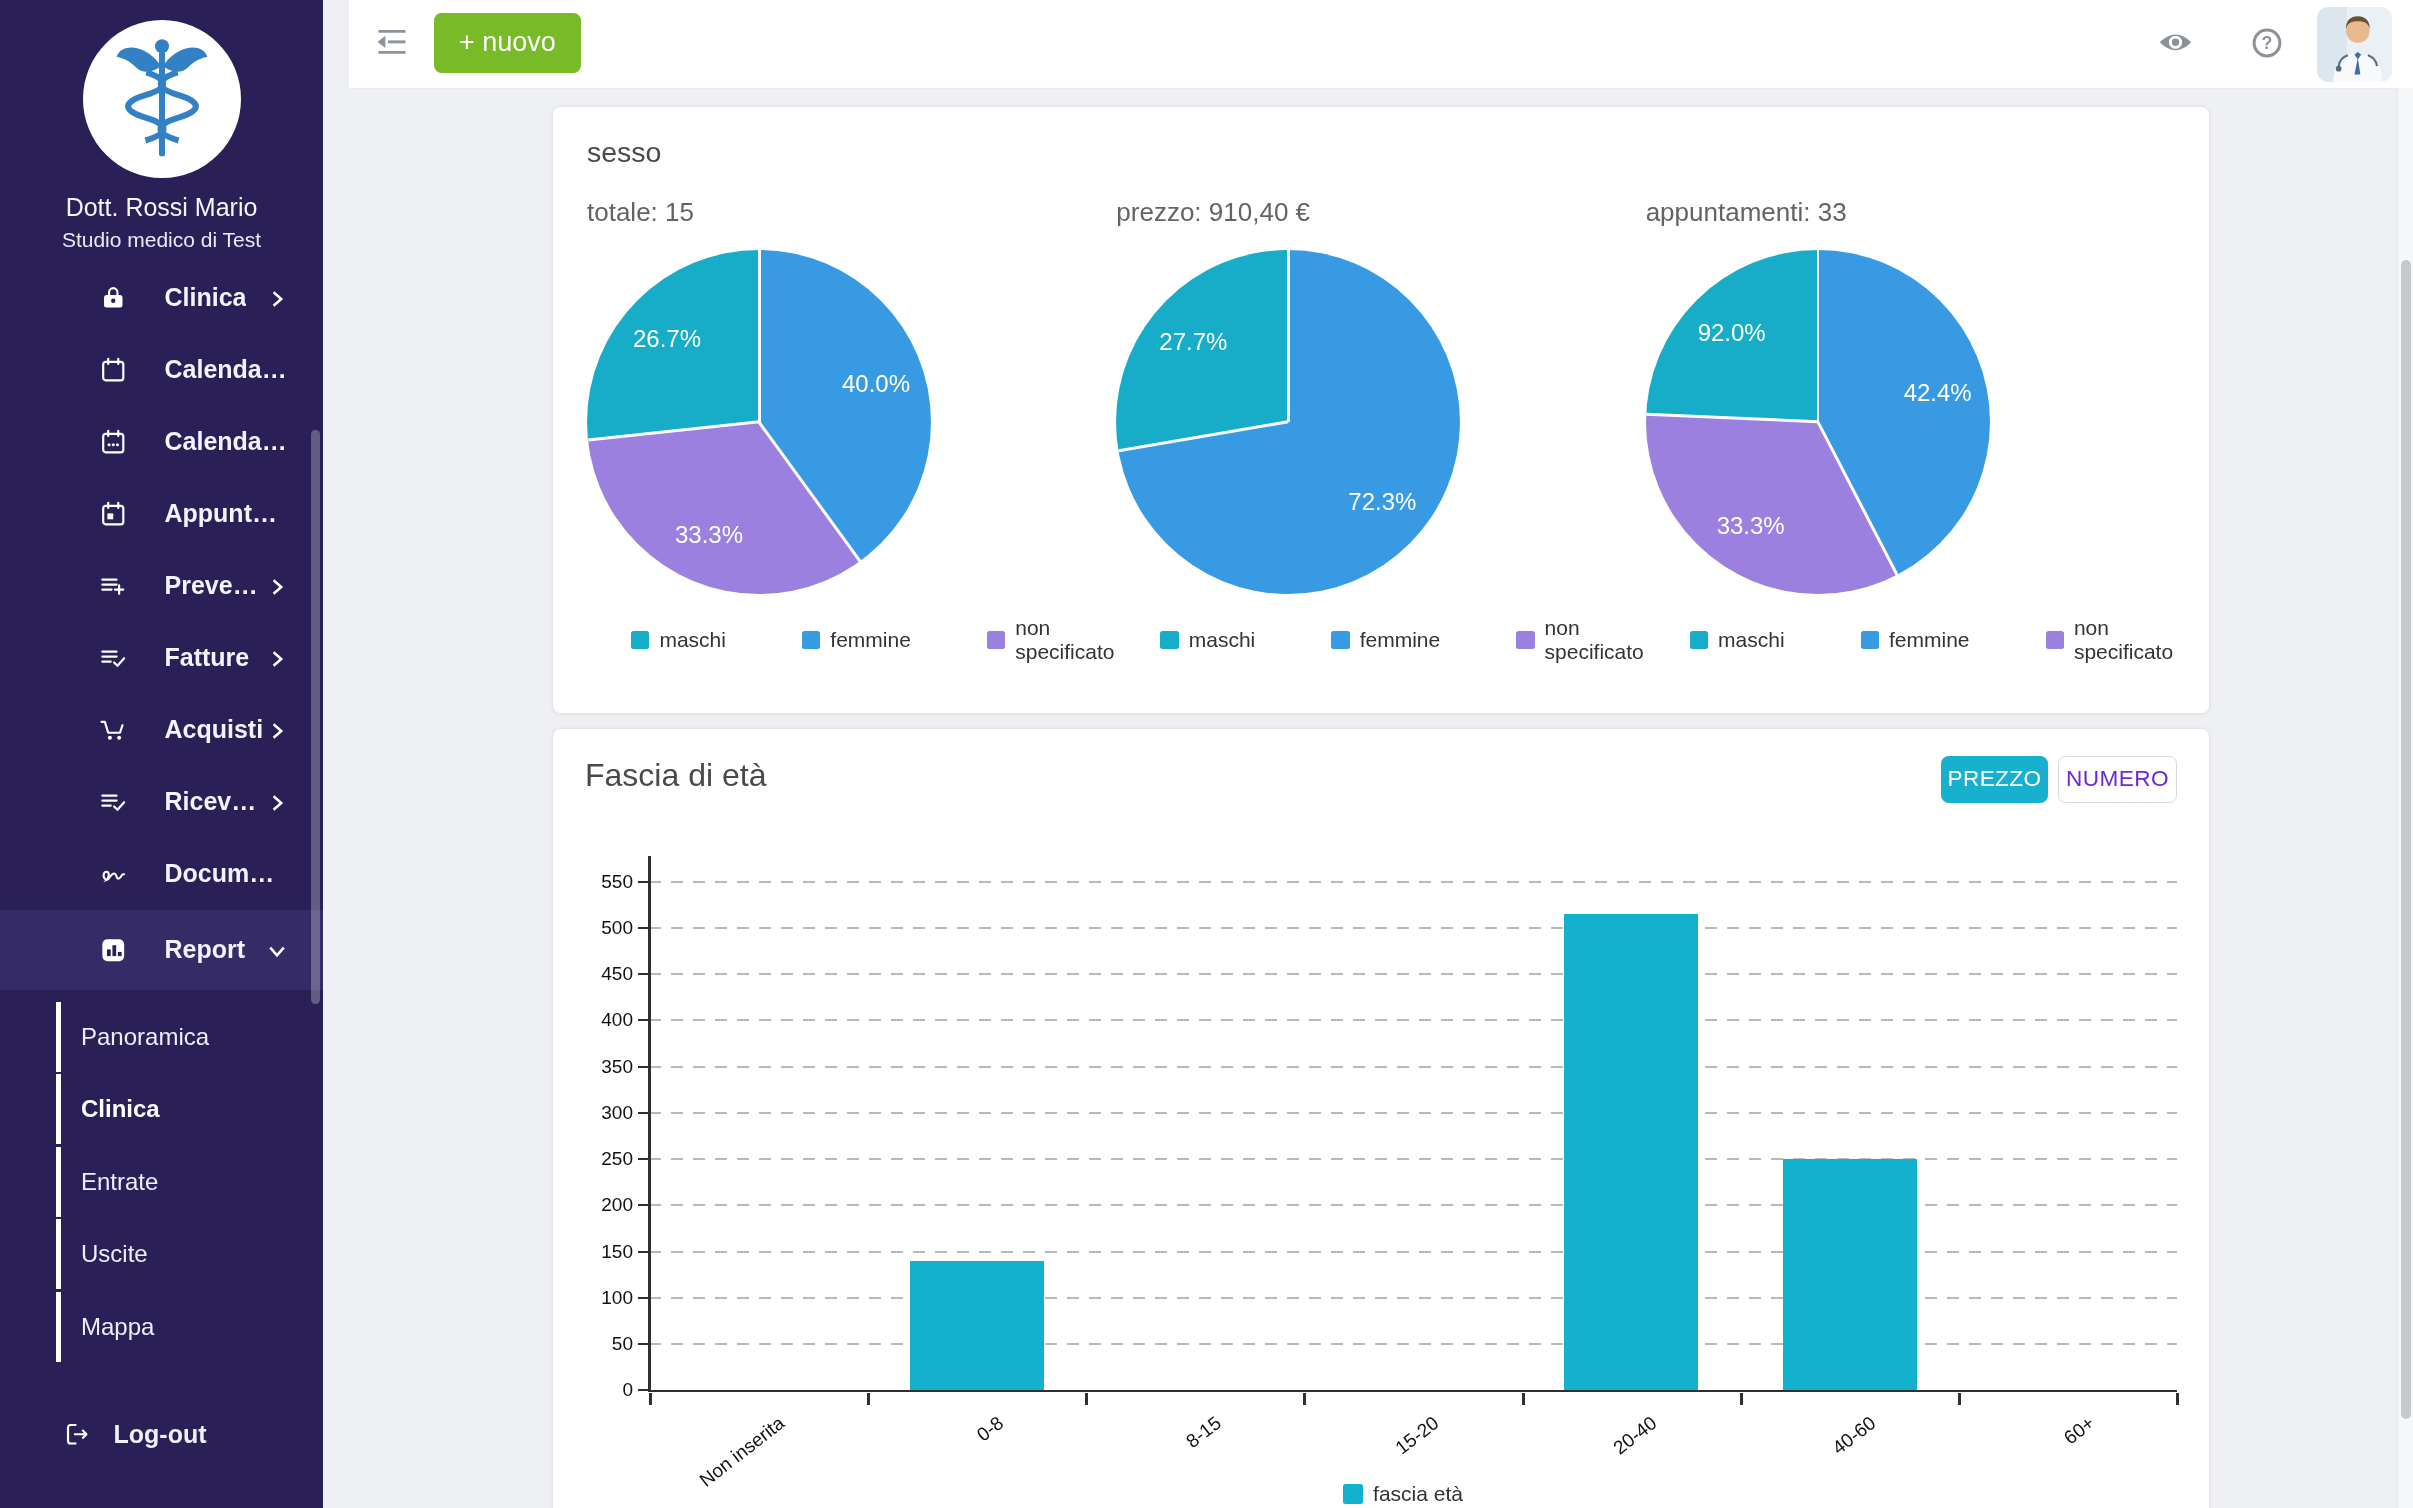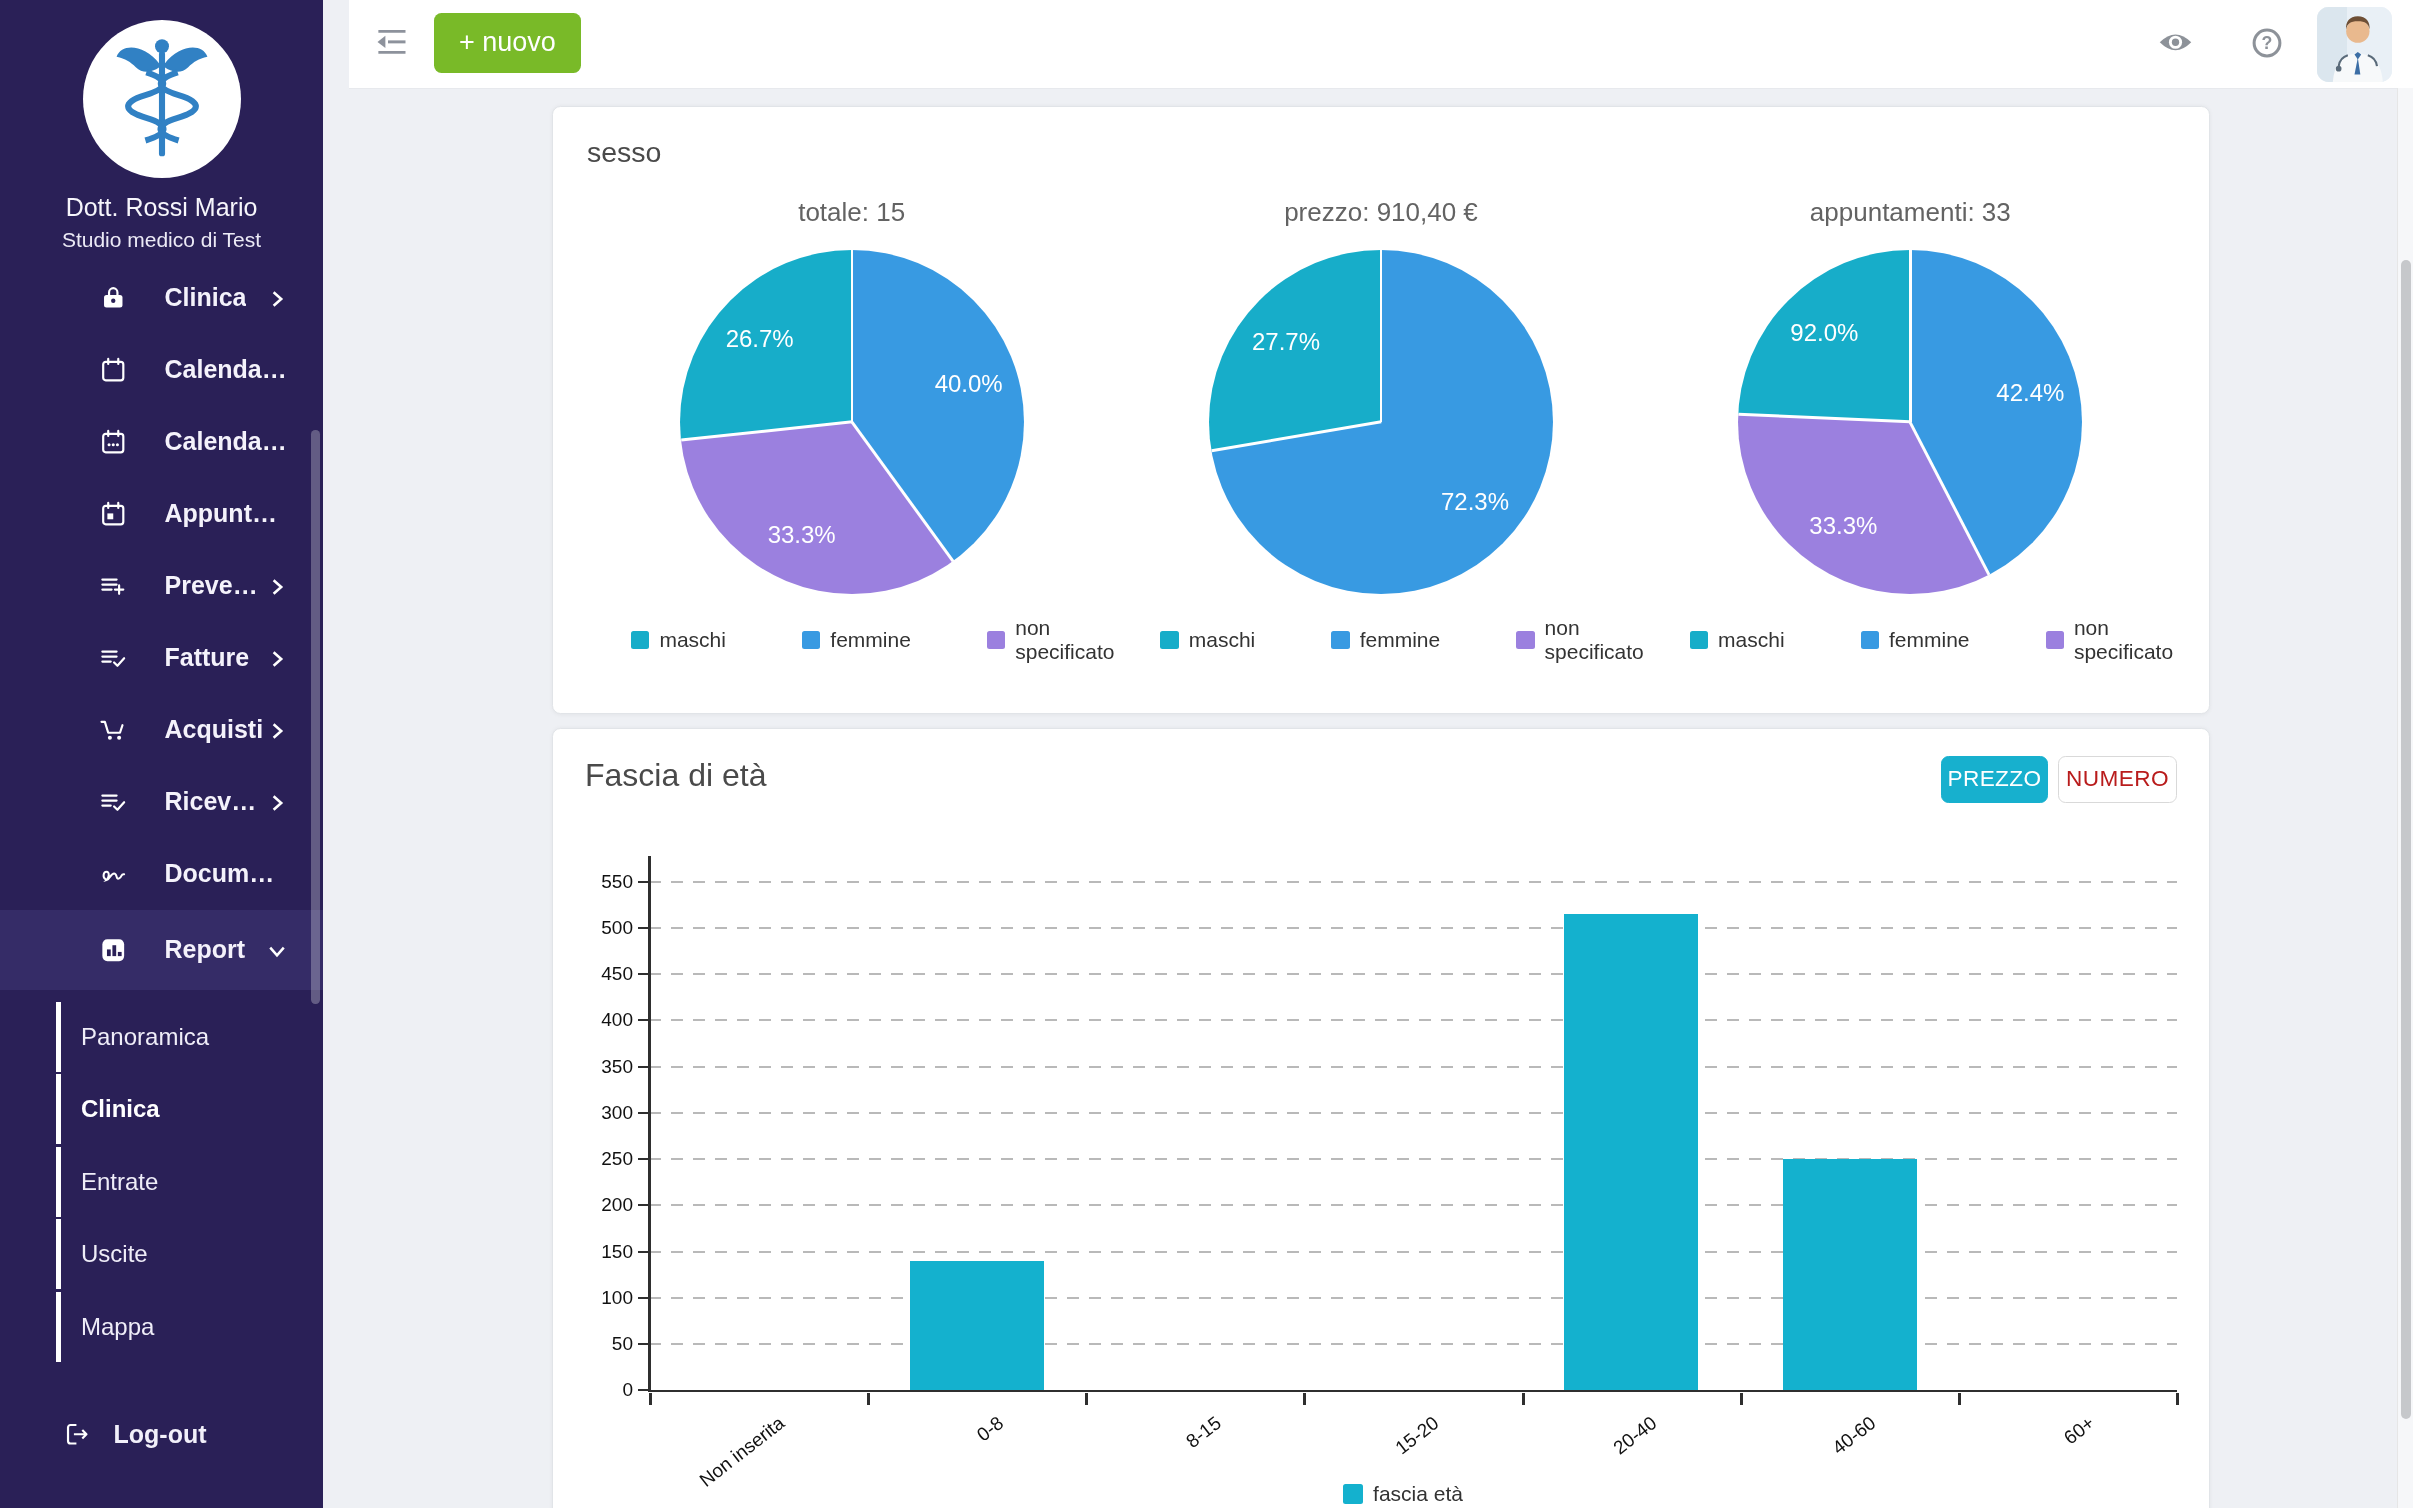--- a/index.html
+++ b/index.html
@@ -33,34 +33,34 @@
   .new-btn{position:absolute;left:85px;top:12.6px;height:60px;padding:0 25px;background:#79ba28;color:#fff;font-size:27px;border:none;border-radius:7.5px;display:flex;align-items:center;cursor:pointer;font-family:"Liberation Sans",sans-serif;}
   .eye-btn{position:absolute;right:220px;top:30px;width:35px;height:25px;cursor:pointer;}
   .help-btn{position:absolute;right:130px;top:27px;width:32px;height:32px;cursor:pointer;}
   .avatar{position:absolute;right:21px;top:6.7px;width:75px;height:75px;border-radius:11.7px;overflow:hidden;cursor:pointer;background:#e9f0f6;}
   
   .main{position:absolute;left:349px;top:88px;right:0;bottom:0;overflow:hidden;}
   .card{width:1658px;margin:0 auto;background:#fff;border:1.7px solid #e1e4e8;border-radius:8.4px;box-shadow:0 0.8px 4.2px rgba(0,0,0,.05);box-sizing:border-box;}
   .card-sesso{margin-top:18.4px;height:608px;padding:28.5px 34px;}
   .card-title{font-size:28.5px;color:#4a4a4a;}
   .pies-row{display:flex;margin-top:3.4px;}
-  .pie-col{flex:1;display:flex;flex-direction:column;align-items:center;}
+  .pie-col{flex:1;display:flex;flex-direction:column;align-items:flex-start;}
   .pie-title{font-size:26px;color:#636363;margin-top:25px;}
   .pie{position:relative;width:344px;height:344px;border-radius:50%;margin-top:22px;}
   .pie-sep{position:absolute;left:171px;top:0;width:2.5px;height:172px;background:#fff;transform-origin:50% 172px;}
   .pie-label{position:absolute;color:#fff;font-size:24px;transform:translate(-50%,-50%);white-space:nowrap;}
   .legend-row{display:flex;justify-content:center;gap:32px;margin-top:22px;}
   .legend-item{display:flex;align-items:center;gap:10px;font-size:21px;color:#333;padding-left:44px;}
   .swatch{width:18.4px;height:18.4px;border-radius:2.5px;flex:none;}
   
   .card-fascia{margin-top:13.4px;height:922px;position:relative;overflow:hidden;}
   .fascia-title{position:absolute;left:32px;top:28.5px;font-size:32px;color:#4a4a4a;}
   .toggle{position:absolute;top:27px;height:47px;border-radius:7.5px;font-size:22.6px;display:flex;align-items:center;justify-content:center;cursor:pointer;box-sizing:border-box;font-family:"Liberation Sans",sans-serif;letter-spacing:0.4px;}
   .toggle-prezzo{right:161px;width:107px;background:#17b0ce;color:#fff;border:1.7px solid #17b0ce;}
-  .toggle-numero{right:32px;width:119px;background:#fff;color:#b91c1c;border:1.7px solid #d9d9d9;}
+  .toggle-numero{right:32px;width:119px;background:#fff;color:#6d28d9;border:1.7px solid #d9d9d9;}
   .gridline{position:absolute;height:2.5px;background:repeating-linear-gradient(90deg,#b9b9b9 0 11.7px,transparent 11.7px 22px);}
   .axis{position:absolute;background:#2f2f2f;}
   .ylabel{position:absolute;left:0;width:80px;text-align:right;font-size:19px;color:#111;}
   .ytick{position:absolute;width:10px;height:2.5px;background:#2f2f2f;}
   .xtick{position:absolute;width:2.5px;height:12.6px;background:#2f2f2f;}
   .bar{position:absolute;background:#14b1ce;}
   .xlabel{position:absolute;font-size:19px;color:#111;transform:rotate(-38deg);transform-origin:top right;white-space:nowrap;}
   .bar-legend{position:absolute;left:0;right:0;top:753px;display:flex;justify-content:center;}
   
   .scroll-track{position:absolute;right:0;top:88px;bottom:0;width:15px;background:#f6f7f9;border-left:0.8px solid #e6e6e6;z-index:50;}

